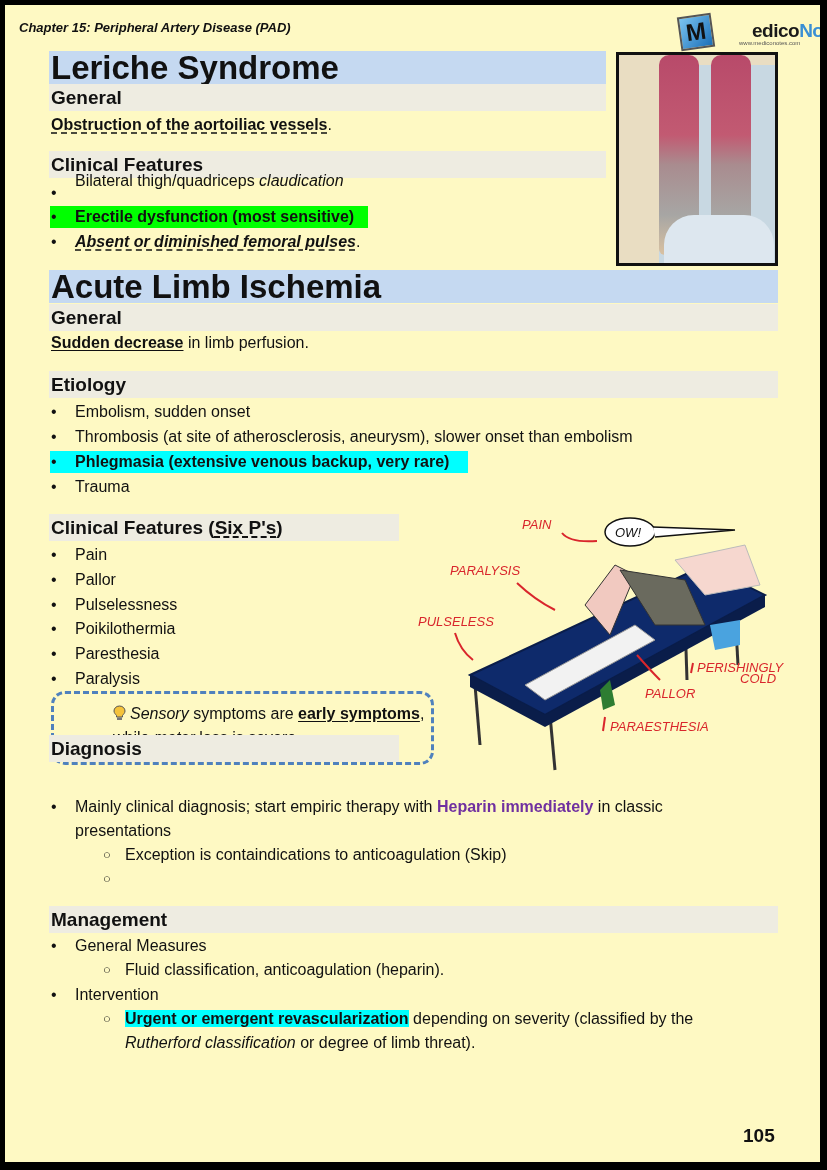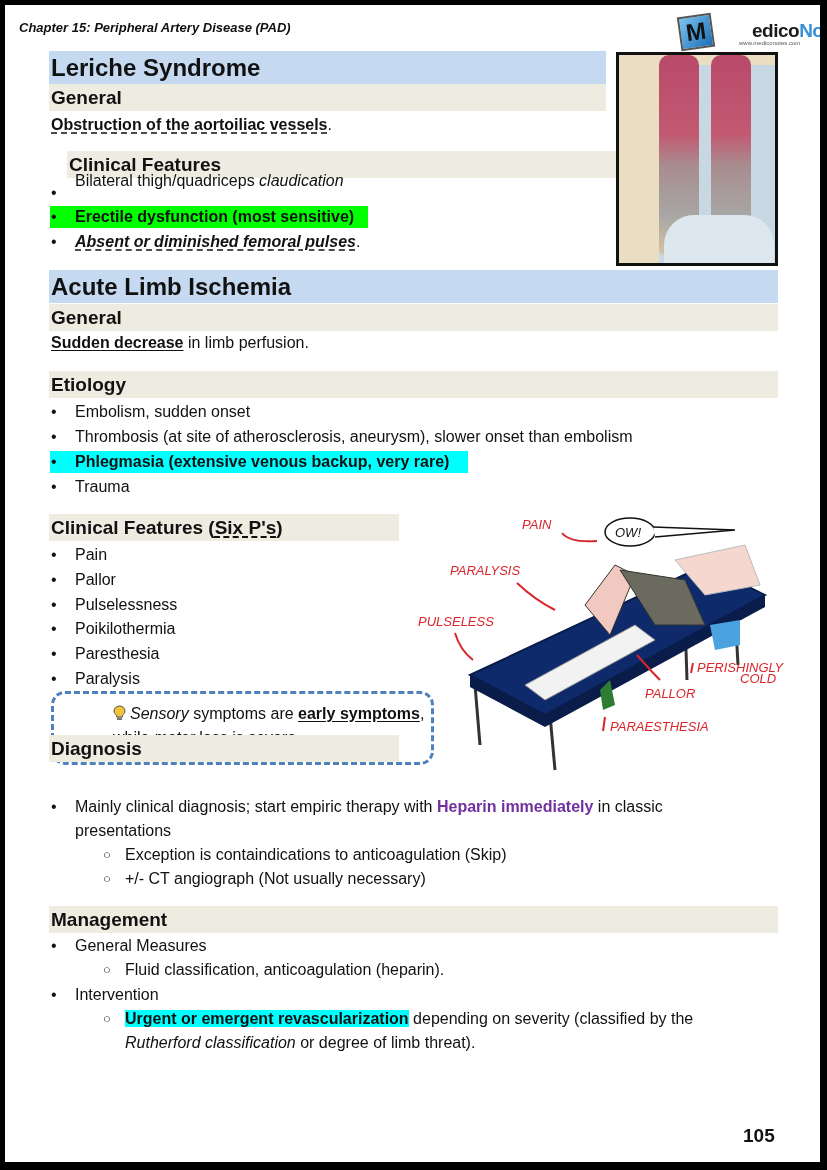--- a/index.html
+++ b/index.html
@@ -8,21 +8,21 @@
     background: #000;
     font-family: "Liberation Sans", sans-serif;
     color: #111;
     position: relative;
     overflow: hidden;
   }
   .page {
     position: absolute;
     left: 5px; top: 5px;
     width: 815px; height: 1157px;
-    background: #ffffff;
+    background: #fef9c3;
     overflow: hidden;
   }
   .chapter {
     position: absolute; left: 14px; top: 15px;
     font-size: 13px; font-weight: bold; font-style: italic;
   }
   .logo {
     position: absolute; left: 672px; top: 6px; width: 135px; height: 40px;
   }
   .logo .m-badge {
@@ -41,21 +41,21 @@
     position: absolute; left: 62px; top: 29px; font-size: 6px; color: #555;
   }
   .band {
     position: absolute;
     left: 44px;
     padding-left: 2px;
     box-sizing: border-box;
     font-weight: bold;
     display: flex; align-items: center;
   }
-  .band.h1 { background: #c5d9f1; font-size: 24px; height: 33px; }
+  .band.h1 { background: #c5d9f1; font-size: 33px; height: 33px; }
   .band.h2 { background: #eeece1; font-size: 19px; height: 27px; }
   .line {
     position: absolute; font-size: 16px; white-space: nowrap; line-height: 20px;
   }
   .bullet { position: absolute; left: 46px; font-size: 16px; line-height: 20px; }
   .item { position: absolute; left: 70px; font-size: 16px; line-height: 20px; white-space: nowrap; }
   .sub-bullet { position: absolute; left: 98px; font-size: 13px; line-height: 20px; }
   .sub-item { position: absolute; left: 120px; font-size: 16px; line-height: 20px; white-space: nowrap; }
   .hl-green { background: #00ff00; }
   .hl-cyan { background: #00ffff; }
@@ -95,21 +95,21 @@
   <div class="logo">
     <div class="m-badge">M</div>
     <div class="brand"><span class="b1">edico</span><span class="b2">Notes</span></div>
     <div class="url">www.mediconotes.com</div>
   </div>
 
   <div class="band h1" style="top:46px; width:557px;">Leriche Syndrome</div>
   <div class="band h2" style="top:79px; width:557px;">General</div>
   <div class="line" style="left:46px; top:110px; font-weight:bold;"><span class="dash-u">Obstruction of the aortoiliac vessels</span><span style="font-weight:normal">.</span></div>
 
-  <div class="band h2" style="top:146px; width:557px;margin-left:18px;">Clinical Features</div>
+  <div class="band h2" style="top:146px; width:557px;">Clinical Features</div>
 
   <div class="bullet" style="top:178px;">•</div>
   <div class="item" style="top:166px;"><span>Bilateral thigh/quadriceps </span><i>claudication</i></div>
 
   <div class="hl-green" style="position:absolute; left:45px; top:201px; width:318px; height:22px;"></div>
   <div class="bullet" style="top:202px;">•</div>
   <div class="item" style="top:202px; font-weight:bold;">Erectile dysfunction (most sensitive)</div>
 
   <div class="bullet" style="top:227px;">•</div>
   <div class="item" style="top:227px;"><b><i class="dash-u">Absent or diminished femoral pulses</i></b><span>.</span></div>
@@ -208,21 +208,20 @@
     </g>
   </svg>
 
   <div class="band h2" style="top:730px; width:350px;">Diagnosis</div>
   <div class="bullet" style="top:792px;">•</div>
   <div class="item" style="top:792px;"><span>Mainly clinical diagnosis; start empiric therapy with </span><span class="purple">Heparin immediately</span><span> in classic</span></div>
   <div class="item" style="top:816px;">presentations</div>
   <div class="sub-bullet" style="top:840px;">○</div>
   <div class="sub-item" style="top:840px;">Exception is containdications to anticoagulation (Skip)</div>
   <div class="sub-bullet" style="top:864px;">○</div>
-  <div class="sub-item" style="top:864px;">+/- CT angiograph (Not usually necessary)</div>
 
   <div class="band h2" style="top:901px; width:729px;">Management</div>
   <div class="bullet" style="top:931px;">•</div>
   <div class="item" style="top:931px;">General Measures</div>
   <div class="sub-bullet" style="top:955px;">○</div>
   <div class="sub-item" style="top:955px;">Fluid classification, anticoagulation (heparin).</div>
   <div class="bullet" style="top:980px;">•</div>
   <div class="item" style="top:980px;">Intervention</div>
   <div class="sub-bullet" style="top:1004px;">○</div>
   <div class="sub-item" style="top:1004px;"><b class="hl-cyan">Urgent or emergent revascularization</b><span> depending on severity (classified by the</span></div>

